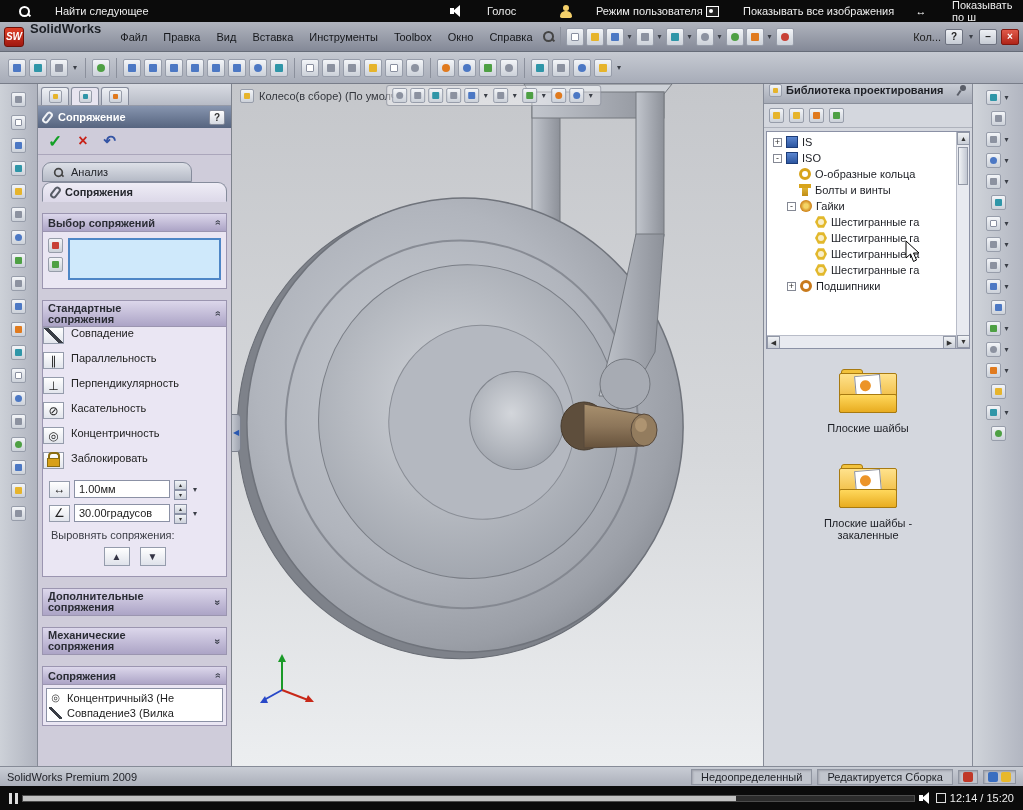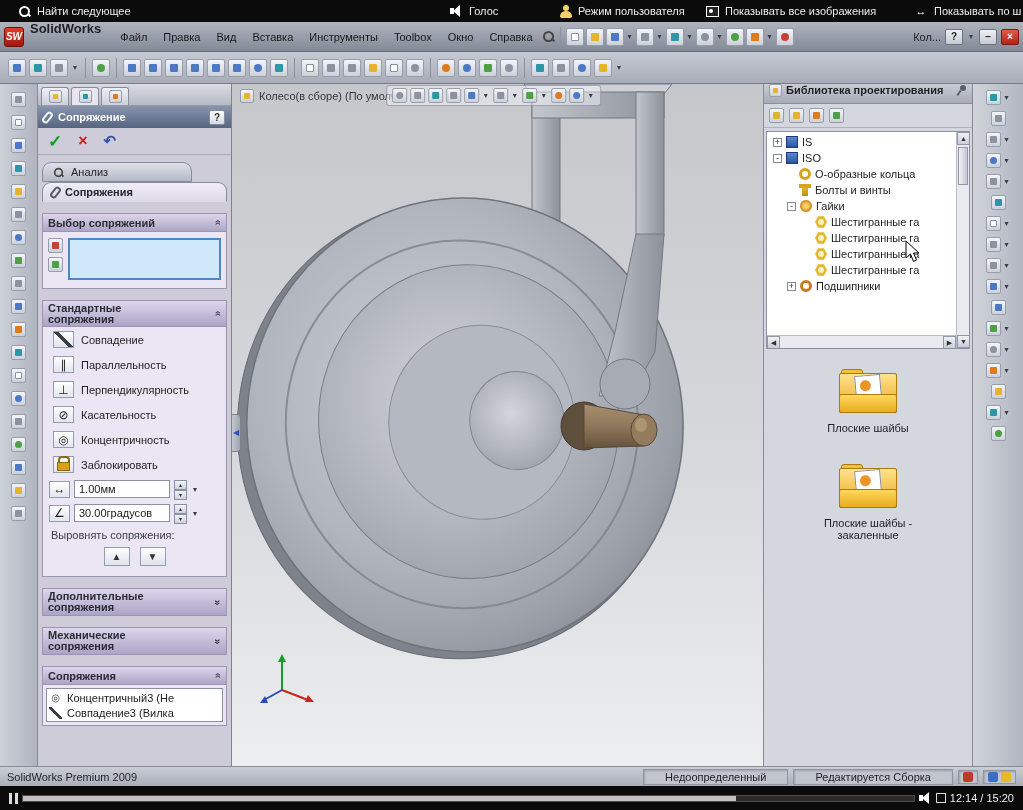--- a/index.html
+++ b/index.html
@@ -1,21 +1,21 @@
 <!DOCTYPE html>
 <html><head>
 <meta charset="utf-8">
 <style>
 *{margin:0;padding:0;box-sizing:border-box}
 body{background:#333;font-family:"Liberation Sans",sans-serif}
 .screen{position:relative;width:1023px;height:810px;background:#000;overflow:hidden;font-size:11px;color:#222}
 
 
 .vtop{position:absolute;top:0;left:0;width:100%;height:22px;background:#0b0b0b;color:#eee}
-.vt{position:absolute;top:0;height:22px;display:flex;align-items:center;gap:6px;font-size:11px;color:#eee;cursor:default}
+.vt{position:absolute;top:0;height:22px;display:flex;align-items:center;gap:24px;font-size:11px;color:#eee;cursor:default}
 .mag{position:relative;width:13px;height:13px;flex:none}
 .mag::before{content:"";position:absolute;left:1px;top:1px;width:7px;height:7px;border:2px solid #fff;border-radius:50%}
 .mag::after{content:"";position:absolute;left:9px;top:9px;width:4px;height:2px;background:#fff;transform:rotate(45deg)}
 .mag.dark::before{border-color:#444}.mag.dark::after{background:#444}
 .person{position:relative;width:12px;height:13px;flex:none}
 .person::before{content:"";position:absolute;left:3px;top:0;width:6px;height:6px;border-radius:50%;background:#f4d06a}
 .person::after{content:"";position:absolute;left:0;top:6px;width:12px;height:7px;border-radius:6px 6px 2px 2px;background:#f4d06a}
 .photo-ic{width:13px;height:11px;border:1px solid #fff;position:relative;flex:none;background:#222}
 .photo-ic::after{content:"";position:absolute;left:2px;top:2px;width:4px;height:4px;border-radius:50%;background:#fff}
 .spk{position:relative;width:13px;height:12px;flex:none}
@@ -74,21 +74,21 @@
 .sec{margin:11px 4px 0;border:1px solid #9b95b0;background:#eae6f3}
 .sec-h{min-height:18px;background:linear-gradient(#dcd7eb,#aca4c6);display:flex;align-items:center;padding:1px 5px;font-weight:bold;border-bottom:1px solid #9b95b0;color:#2a2c34}
 .sec-h .wrap{width:92px;line-height:11px;font-size:11px}
 .sec-h.bare{border:1px solid #9b95b0}
 .chev{margin-left:auto;font-weight:bold;font-size:10px;color:#3a3e4a;display:inline-block}
 .chev.up{transform:rotate(-90deg)}
 .chev.down{transform:rotate(90deg)}
 .sel-row{display:flex;gap:5px;padding:6px 5px 8px}
 .sel-icons{display:flex;flex-direction:column;gap:4px}
 .sel-box{flex:1;height:42px;border:2px solid #4e86c6;background:#cfe9fb}
-.mate{display:flex;align-items:center;gap:7px;padding:0 10px;height:25px}
+.mate{display:flex;align-items:flex-start;gap:7px;padding:0 0;height:25px}
 .mi{width:21px;height:17px;background:linear-gradient(#ffffff,#e2e5ec);border:1px solid #959cac;display:flex;align-items:center;justify-content:center;font-size:12px;color:#222;flex:none}
 .mi.diag{background-image:linear-gradient(45deg,transparent 44%,#3a3e46 44%,#3a3e46 56%,transparent 56%),linear-gradient(#fff,#e2e5ec)}
 .mi.lock::before{content:"";position:absolute;width:8px;height:7px;border:2px solid #8a6c10;border-bottom:none;border-radius:4px 4px 0 0;margin-top:-8px}
 .mi.lock::after{content:"";position:absolute;width:11px;height:7px;background:#d8a018;margin-top:4px;border:1px solid #8a6c10}
 .mi.lock{position:relative}
 .inrow{display:flex;align-items:center;gap:4px;padding:2px 6px;height:24px}
 .field{width:96px;height:18px;background:#fff;border:1px solid #8b91a5;display:flex;align-items:center;padding:0 4px;font-size:11px;color:#222}
 .spin{display:flex;flex-direction:column;width:13px;height:18px;flex:none}
 .spin b{flex:1;font-size:6px;line-height:8px;text-align:center;background:linear-gradient(#f2f4f7,#ccd1da);border:1px solid #8b91a5;color:#333;font-weight:normal}
 .align-label{padding:4px 8px 2px;color:#3a3c44}
@@ -134,21 +134,21 @@
 .folditem{display:flex;flex-direction:column;align-items:center;gap:9px;width:130px;text-align:center;color:#1c1e24}
 .bigfolder{width:58px;height:44px;position:relative}
 .bigfolder .tabb{position:absolute;left:2px;top:0;width:22px;height:9px;background:#f2c23c;border:1px solid #a87a10;border-radius:3px 3px 0 0}
 .bigfolder .back{position:absolute;left:0;top:4px;right:0;bottom:0;background:linear-gradient(#ffe28c,#e8a81c);border:1px solid #a87a10;border-radius:2px}
 .bigfolder .photo{position:absolute;left:16px;top:6px;width:26px;height:23px;background:#fff;border:1px solid #8a8e98;transform:rotate(-5deg)}
 .bigfolder .photo::after{content:"";position:absolute;left:4px;top:4px;width:11px;height:11px;border-radius:50%;background:#ec9428}
 .bigfolder .front{position:absolute;left:0;bottom:0;right:0;height:19px;background:linear-gradient(#ffd85c,#e8ac20);border:1px solid #a87a10;border-radius:2px 2px 2px 2px}
 
 
 .status{position:absolute;left:0;right:0;bottom:24px;height:20px;background:linear-gradient(#c9cdd5,#abafba);border-top:1px solid #868b97;display:flex;align-items:center;padding:0 7px;color:#1e2026}
-.scell{border:1px solid #8f94a0;background:#c1c5cd;padding:1px 21px;margin-left:5px;box-shadow:inset 1px 1px 2px rgba(60,60,70,.25);white-space:nowrap}
+.scell{border:1px solid #8f94a0;background:#c1c5cd;padding:1px 9px;margin-left:5px;box-shadow:inset 1px 1px 2px rgba(60,60,70,.25);white-space:nowrap}
 .scell.icon-cell{padding:1px 4px;display:flex;gap:3px;align-items:center}
 .mini{width:10px;height:10px;border-radius:2px;flex:none}
 
 
 .pbar{position:absolute;left:0;right:0;bottom:0;height:24px;background:#0b0b0b;display:flex;align-items:center;color:#ddd;padding:0 9px;gap:4px}
 .pause{display:flex;gap:3px;flex:none}
 .pause i{width:3px;height:11px;background:#ddd;display:block}
 .track{flex:1;height:7px;background:#2c2c2c;border:1px solid #4c4c4c;position:relative}
 .track .fill{position:absolute;left:0;top:0;bottom:0;width:80%;background:#c2c2c2}
 .fsq{width:10px;height:10px;border:1px solid #ddd;flex:none}

